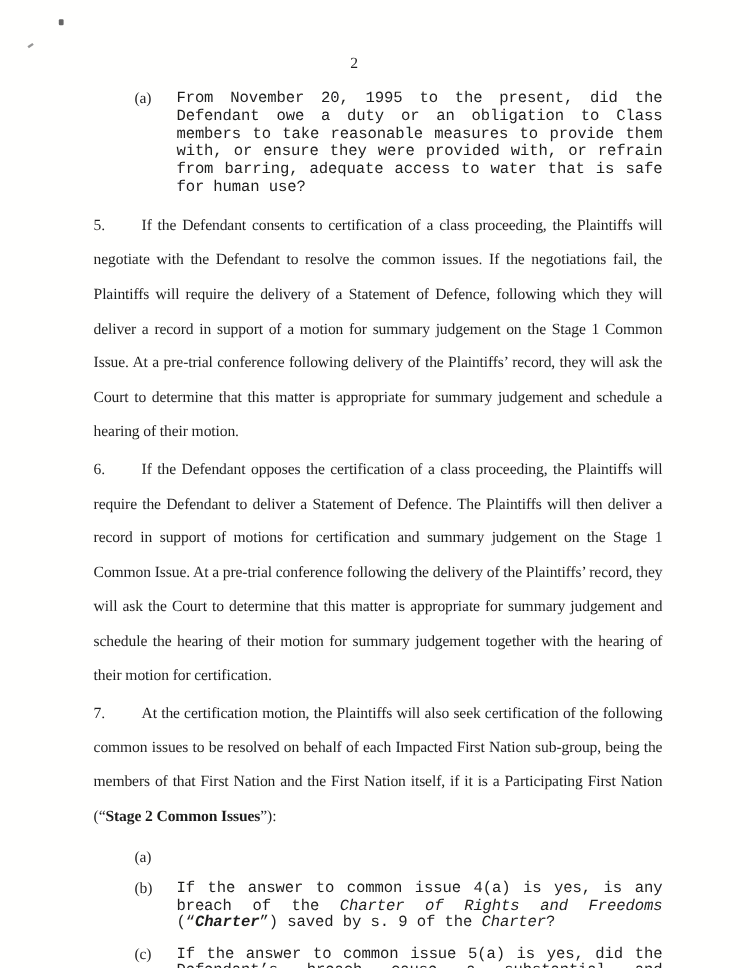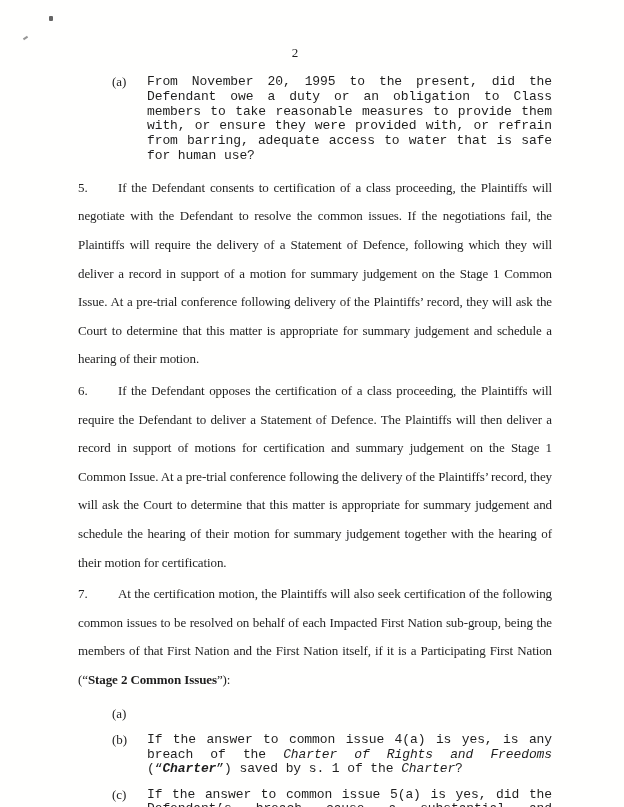--- a/index.html
+++ b/index.html
@@ -84,21 +84,21 @@
   <p class="para"><span class="para-num">7.</span><span class="para-text"><span>At the certification motion, the Plaintiffs will also seek certification of the following common issues to be resolved on behalf of each Impacted First Nation sub-group, being the members of that First Nation and the First Nation itself, if it is a Participating First Nation (“</span><span style="font-weight: bold;">Stage 2 Common Issues</span><span>”):</span></span></p>
 
   <div class="subitems">
 
     <div class="hang-item">
       <span class="item-label">(a)</span>
     </div>
 
     <div class="hang-item">
       <span class="item-label">(b)</span>
-      <span class="item-text"><span>If the answer to common issue 4(a) is yes, is any breach of the </span><span style="font-style: italic;">Charter of Rights and Freedoms</span><span> (“</span><span style="font-style: italic; font-weight: bold;">Charter</span><span>”) saved by s. 1 of the </span><span style="font-style: italic;">Charter</span><span>?</span></span>
+      <span class="item-text"><span>If the answer to common issue 4(a) is yes, is any breach of the </span><span style="font-style: italic;">Charter of Rights and Freedoms</span><span> (“</span><span style="font-style: italic; font-weight: bold;">Charter</span><span>”) saved by s. 9 of the </span><span style="font-style: italic;">Charter</span><span>?</span></span>
     </div>
 
     <div class="hang-item">
       <span class="item-label">(c)</span>
       <span class="item-text"><span>If the answer to common issue 5(a) is yes, did the Defendant’s breach cause a substantial and unreasonable interference with Class members’ or their First Nations’ use and enjoyment of their lands?</span></span>
     </div>
 
   </div>
 
 </div>

